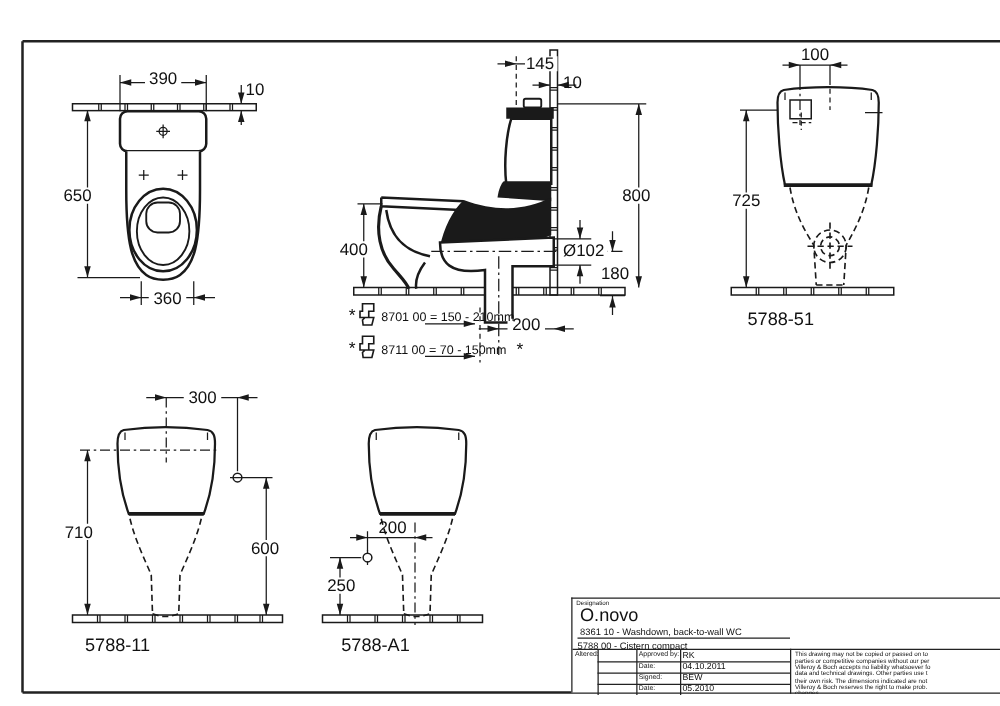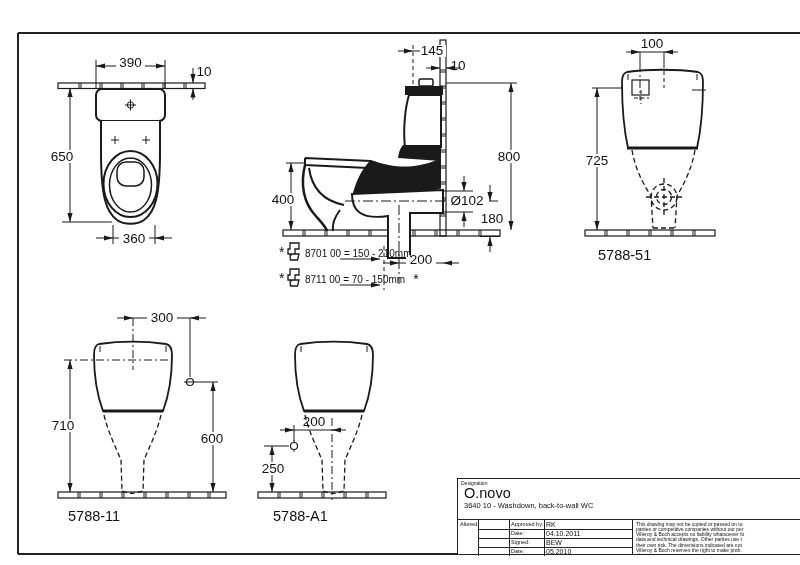--- a/index.html
+++ b/index.html
@@ -254,21 +254,22 @@
   <text class="vlabel" x="598" y="260">5788-51</text>
   <text class="vlabel" x="68" y="521">5788-11</text>
   <text class="vlabel" x="273" y="521">5788-A1</text>
 </svg>
 
 
 <div id="tb">
   <div id="tb-desig" class="tb-abs">
     <div class="desig-label">Designation</div>
     <div class="desig-product">O.novo</div>
-    <div class="desig-line1">3640 10 - Washdown, back-to-wall WC</div>
+    <div class="desig-line1">8361 10 - Washdown, back-to-wall WC</div>
+    <div class="desig-line2">5788 00 - Cistern compact</div>
   </div>
   <div id="tb-table" class="tb-abs">
     <div class="tb-col" style="left:20px;"></div>
     <div class="tb-col" style="left:51px;"></div>
     <div class="tb-col" style="left:86px;"></div>
     <div class="tb-rowline" style="top:9px;"></div>
     <div class="tb-rowline" style="top:18px;"></div>
     <div class="tb-rowline" style="top:27px;"></div>
     <div class="tb-cell" style="left:0;top:0;">Altered:</div>
     <div class="tb-cell" style="left:51px;top:0;">Approved by:</div>

